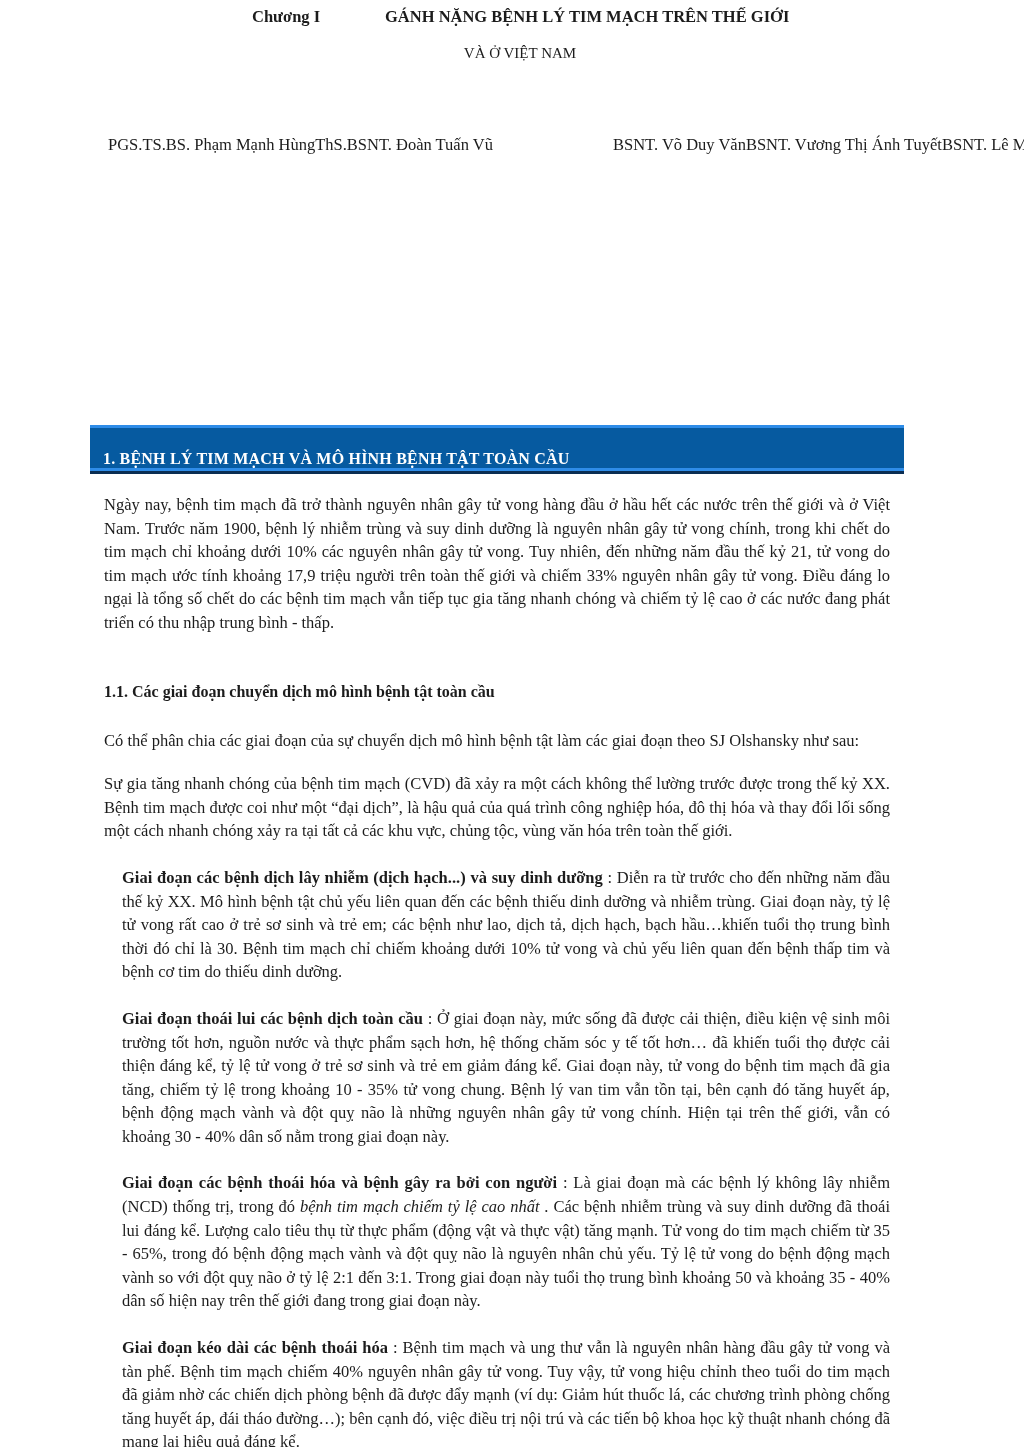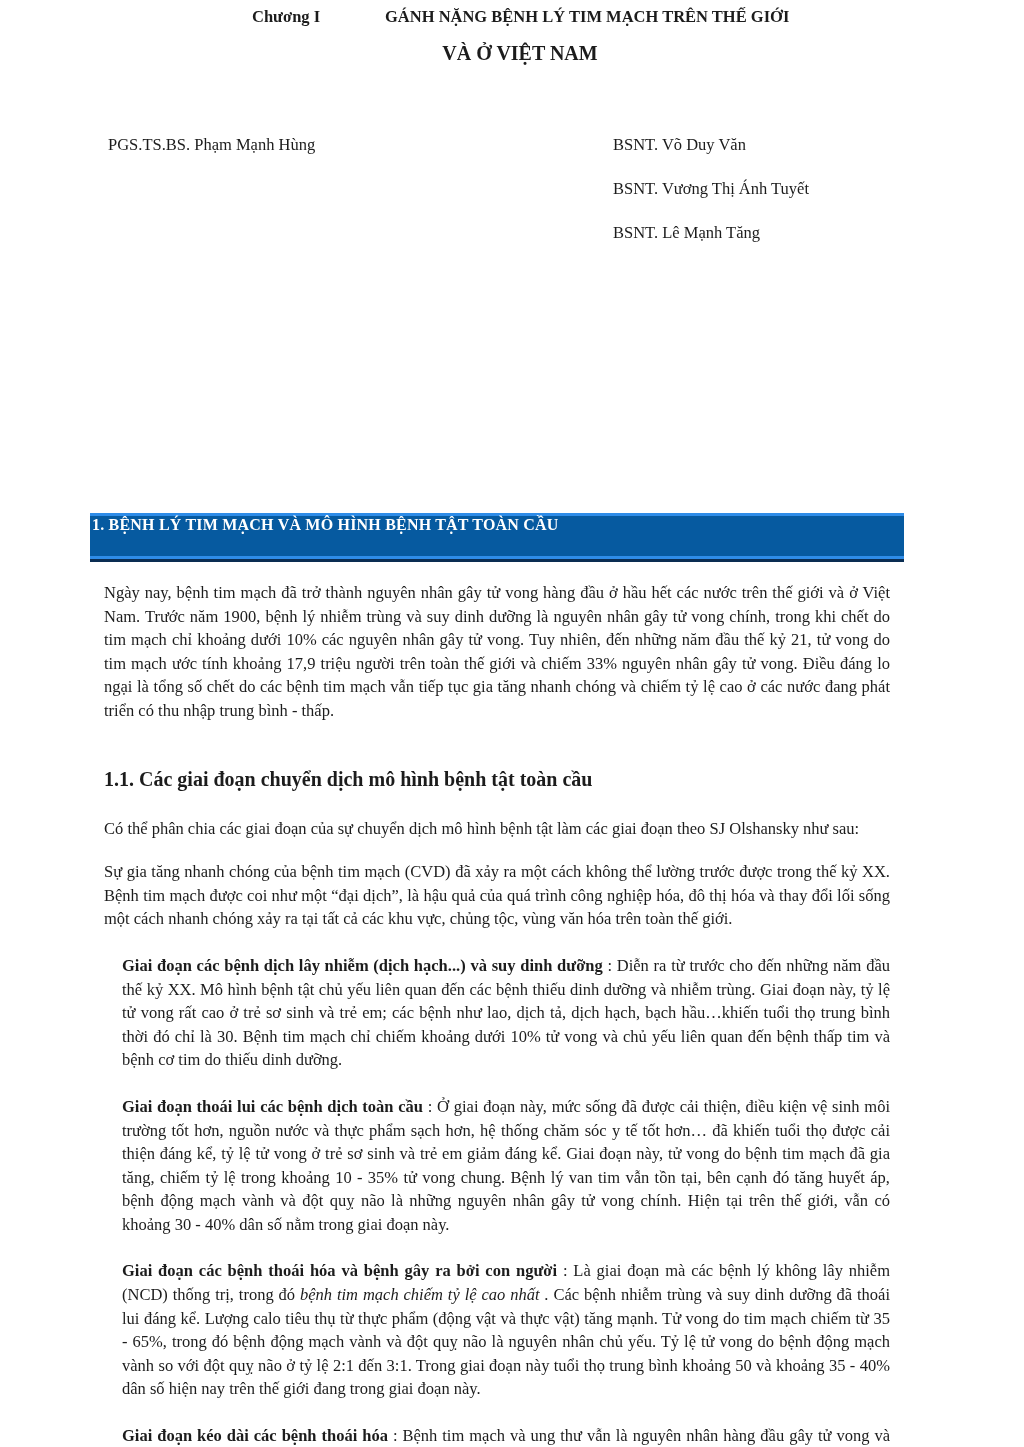--- a/index.html
+++ b/index.html
@@ -7,45 +7,45 @@
   body {
     width: 1024px; height: 1447px; background: #ffffff; overflow: hidden;
     font-family: "Liberation Serif", "DejaVu Serif", serif;
     color: #1c1c1c;
   }
   .page { width: 988px; height: 1447px; padding: 6px 98px 0 104px; border-radius: 17px; }
 
   
   .title-row { display: flex; margin-left: 148px; font-weight: bold; font-size: 16.5px; line-height: 21px; }
   .chapter { width: 133px; flex: none; }
-  .title2 { margin-top: 16px; text-align: center; font-weight: bold; font-size: 20px; line-height: 21px; padding-left: 46px; }
+  .title2 { margin-top: 16px; text-align: center; font-weight: normal; font-size: 15px; line-height: 21px; padding-left: 46px; }
 
   
   .authors { display: flex; margin-top: 70px; padding-left: 4px; font-size: 16.5px; }
-  .authors-col { display: flex; flex-direction: column; row-gap: 23px; }
+  .authors-col { display: flex; row-gap: 23px; }
   .authors-col.left { width: 505px; flex: none; }
   .author-row { line-height: 21px; white-space: nowrap; }
 
   
   .section-bar {
     margin: 270px -14px 0 -14px;
     background: #065aa0;
     border-top: 3px solid #2e8ce8;
     border-bottom: 3px solid #2e8ce8;
     box-shadow: 0 3px 0 0 #0a2d52;
     height: 46px;
-    display: flex; align-items: flex-start;
-    padding-left: 2px;
+    display: flex; align-items: flex-end;
+    padding-left: 13px;
   }
   .section-bar span { color: #ffffff; font-weight: bold; font-size: 16px; letter-spacing: 0.2px; }
 
   
   .para { font-size: 16.5px; line-height: 23.6px; text-align: justify; }
   .intro { margin-top: 22px; }
-  .subheading { margin-top: 46px; font-size: 20px; line-height: 21px; font-weight: bold; }
+  .subheading { margin-top: 46px; font-size: 16px; line-height: 21px; font-weight: bold; }
   .after-sub { margin-top: 20px; }
   .lead-in { margin-top: 27px; }
   .stage { margin-left: 18px; margin-top: 23px; }
   .stage strong { font-weight: bold; }
   .stage em { font-style: italic; }
 </style>
 </head>
 <body>
 
 <div class="page">
@@ -54,20 +54,21 @@
     <div class="title-row">
       <span class="chapter">Chương I</span>
       <span class="title1">GÁNH NẶNG BỆNH LÝ TIM MẠCH TRÊN THẾ GIỚI</span>
     </div>
     <div class="title2">VÀ Ở VIỆT NAM</div>
   </div>
 
   <div class="authors">
     <div class="authors-col left">
       <div class="author-row">PGS.TS.BS. Phạm Mạnh Hùng</div>
+      <div class="author-row">ThS.BSNT. Đoàn Tuấn Vũ</div>
     </div>
     <div class="authors-col right">
       <div class="author-row">BSNT. Võ Duy Văn</div>
       <div class="author-row">BSNT. Vương Thị Ánh Tuyết</div>
       <div class="author-row">BSNT. Lê Mạnh Tăng</div>
     </div>
   </div>
 
   <div class="section-bar">
     <span>1. BỆNH LÝ TIM MẠCH VÀ MÔ HÌNH BỆNH TẬT TOÀN CẦU</span>

